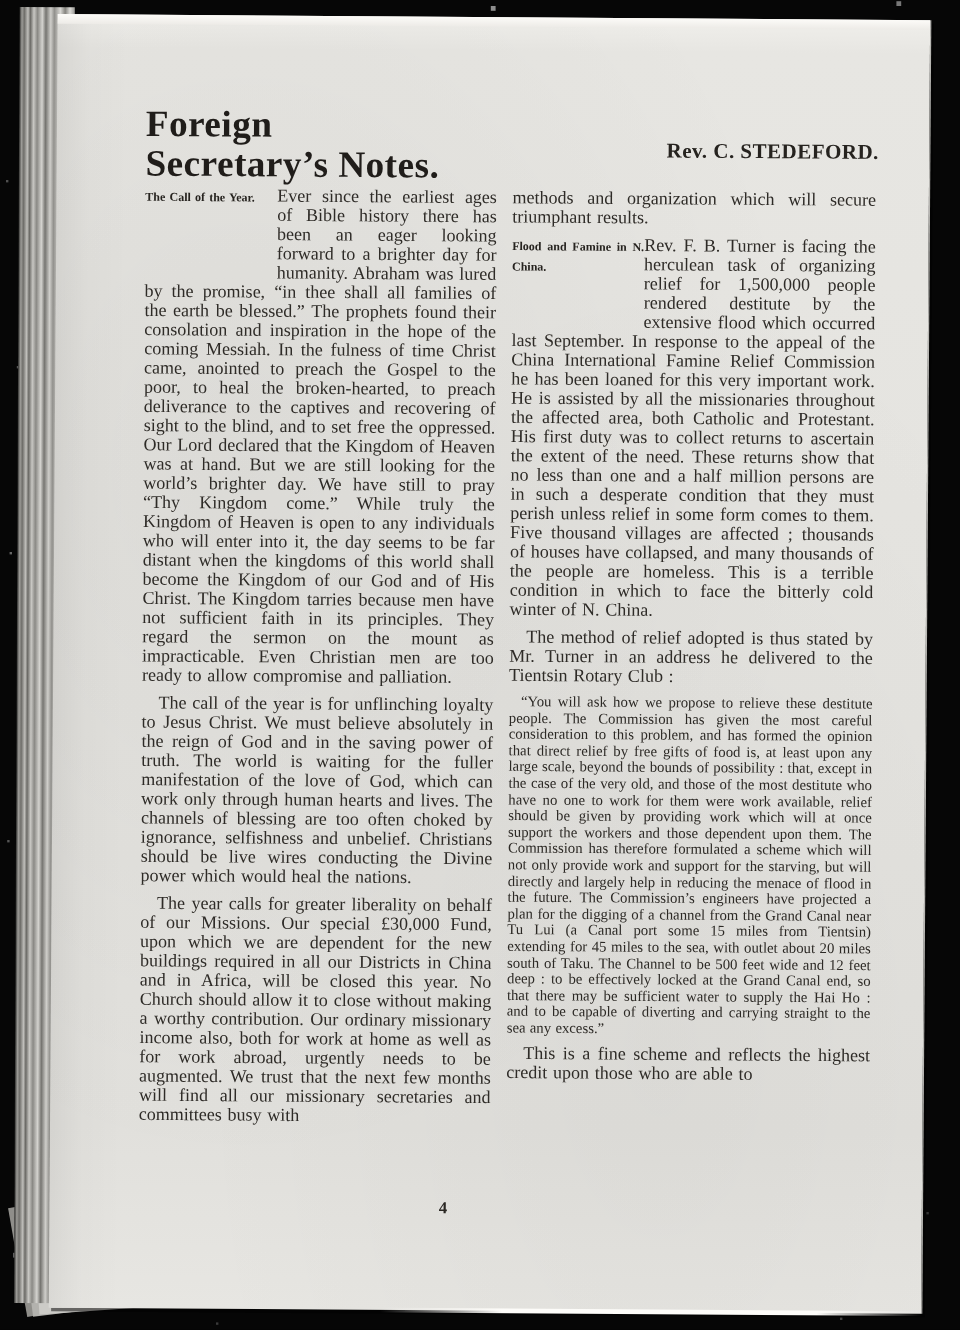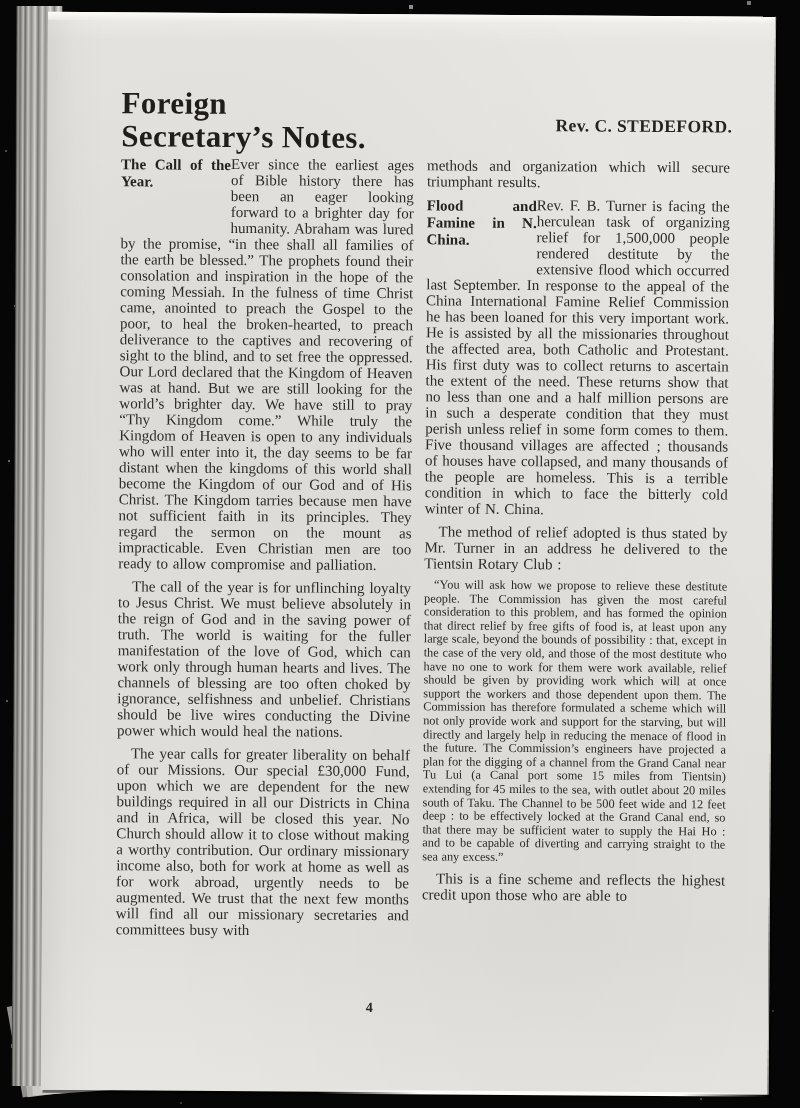--- a/index.html
+++ b/index.html
@@ -75,21 +75,21 @@
   .col-left{left:74px;width:293px;}
   .col-right{left:380px;width:303px;}
 
   .body-para{
     text-align:justify;font-size:15px;line-height:16px;
     word-spacing:1px;margin:0 0 7px 0;color:#2e2b27;
   }
   .body-para.indent{text-indent:14px;}
   .sidehead{
     float:left;width:110px;min-height:64px;
-    font-weight:700;font-size:15px;line-height:17px;color:#26231f;
+    font-weight:700;font-size:10px;line-height:17px;color:#26231f;
     padding-top:1px;
   }
   .lead-para{overflow:visible;}
   .quote-para{
     text-align:justify;font-size:12.3px;line-height:13.6px;
     word-spacing:0.5px;margin:0 0 7px 0;text-indent:10px;color:#2c2925;
   }
   .page-number{
     position:absolute;left:316px;top:986px;width:24px;text-align:center;
     font-size:14px;font-weight:700;color:#2a2723;

